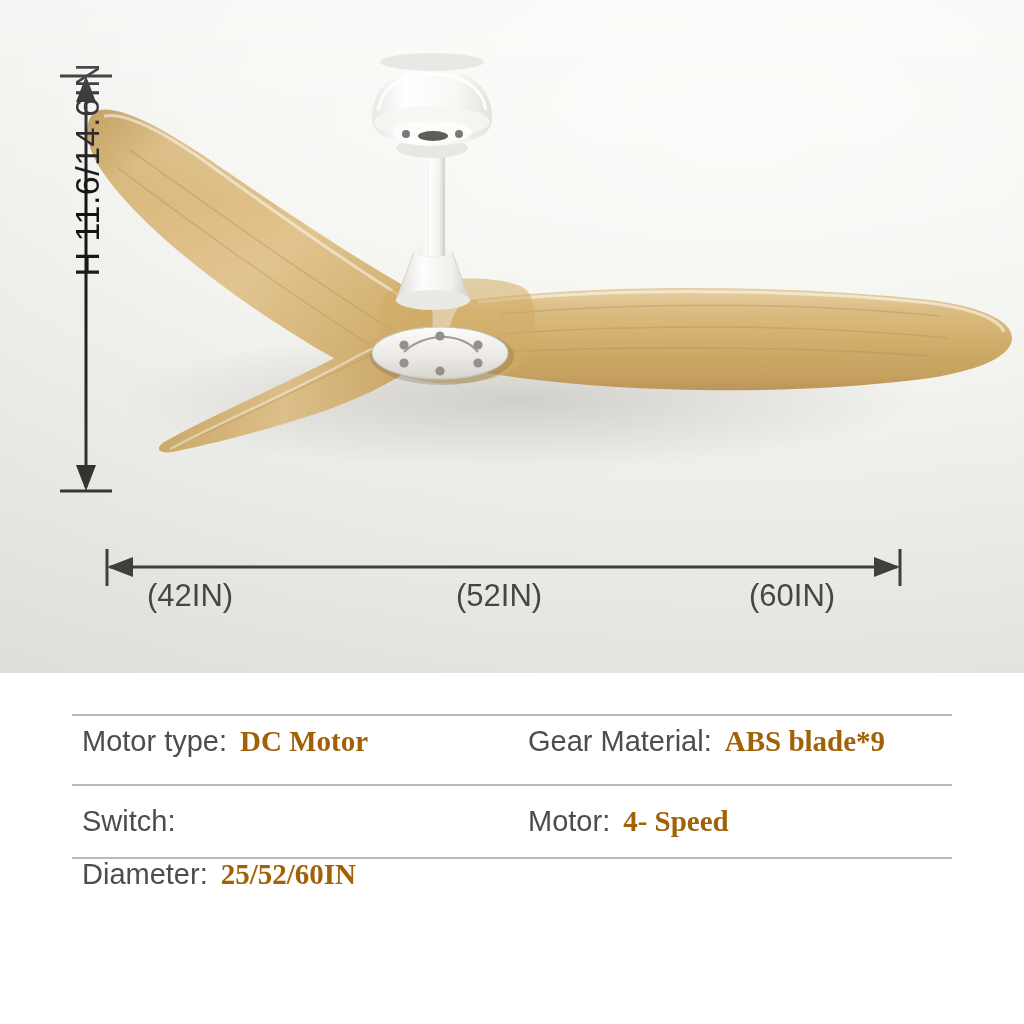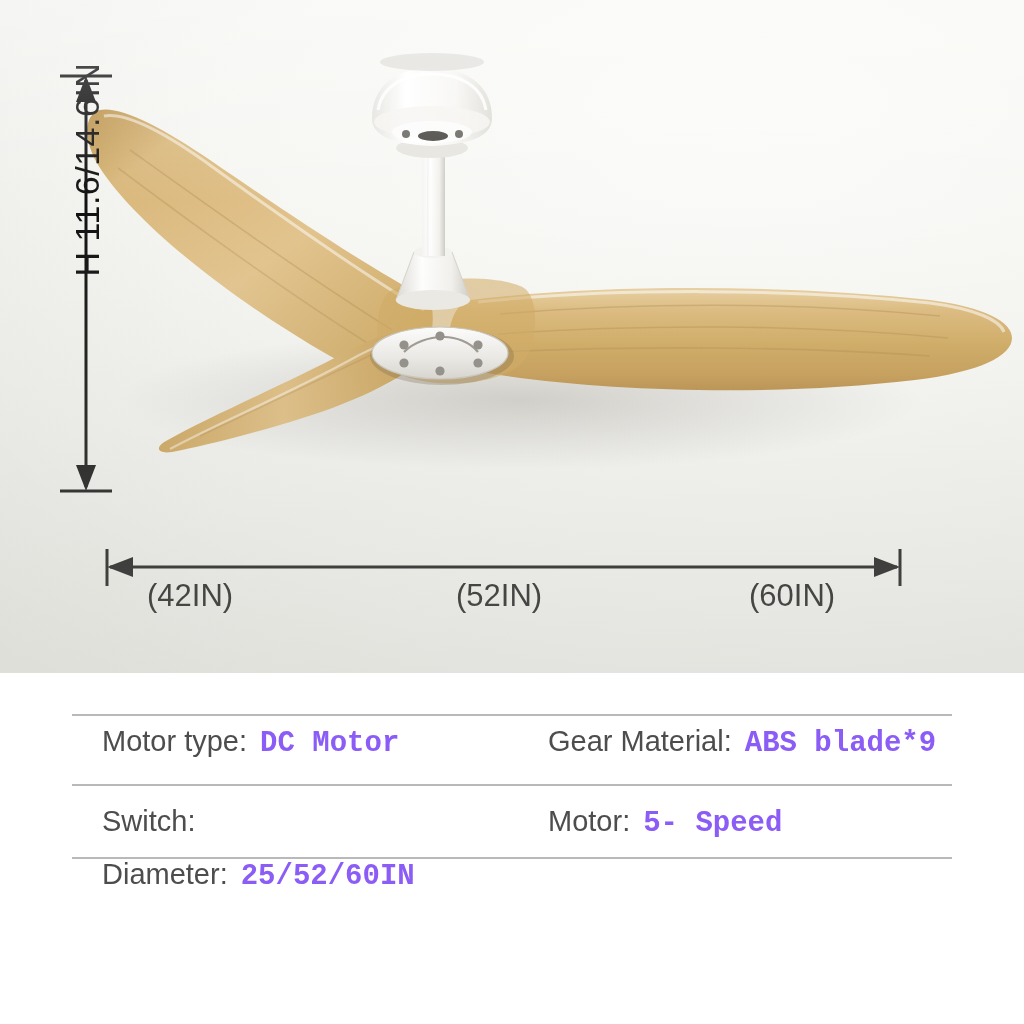--- a/index.html
+++ b/index.html
@@ -71,26 +71,25 @@
   .sr1{top:132px;}
   .sr2{top:185px;}
 
   .cell{position:absolute;white-space:nowrap;display:flex;align-items:baseline;}
   .c-left{left:82px;}
   .c-right{left:528px;}
 
   .lab{
     font-size:29px;color:#4d4d4d;font-weight:400;
     font-family:"Liberation Sans",sans-serif;
-    margin-left:20px;
   }
   .val{
-    font-size:29px;color:#8b5cf6;font-weight:700;
+    font-size:29px;color:#a16207;font-weight:700;
     margin-left:13px;
-    font-family:Liberation Mono, monospace;
+    font-family:Liberation Serif, serif;
   }
 </style>
 </head>
 <body>
 
 <div id="page">
 
   <div class="photo">
 
     <svg class="fan-svg" viewBox="0 0 1024 673">
@@ -265,21 +264,21 @@
         <span class="val">ABS blade*9</span>
       </div>
     </div>
 
     <div class="srow sr1">
       <div class="cell c-left">
         <span class="lab">Switch:</span>
       </div>
       <div class="cell c-right">
         <span class="lab">Motor:</span>
-        <span class="val">5- Speed</span>
+        <span class="val">4- Speed</span>
       </div>
     </div>
 
     <div class="srow sr2">
       <div class="cell c-left">
         <span class="lab">Diameter:</span>
         <span class="val">25/52/60IN</span>
       </div>
     </div>
 

